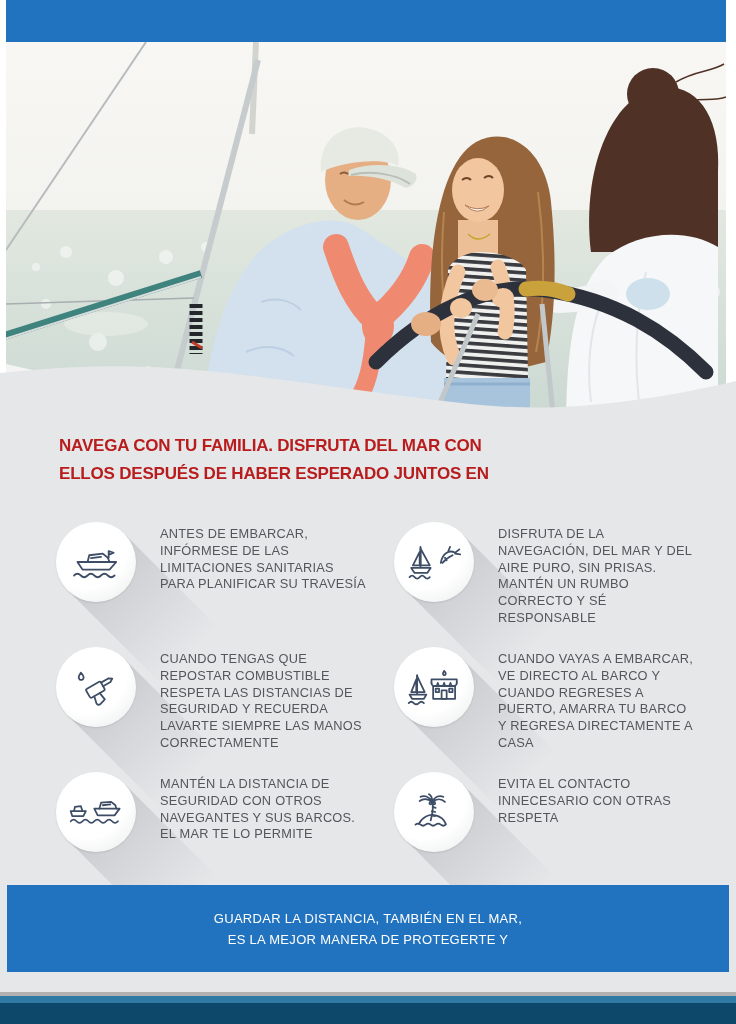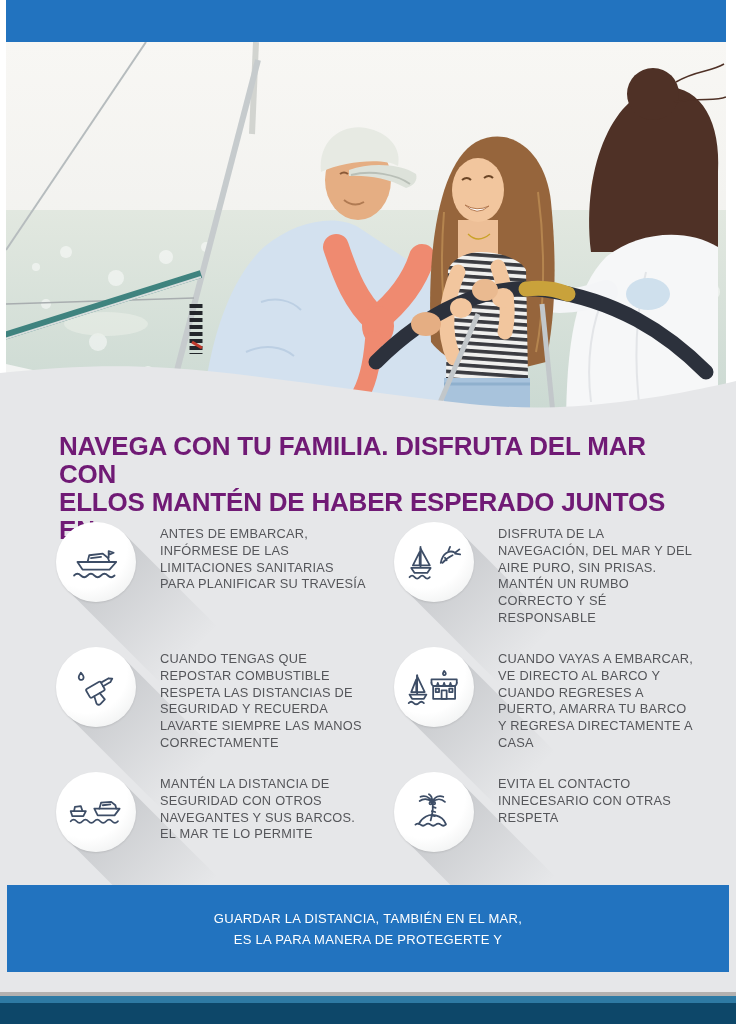--- a/index.html
+++ b/index.html
@@ -10,22 +10,22 @@
   .topbar{position:absolute;left:6px;top:0;width:720px;height:42px;background:#2273bf;}
 
   
   .photo{position:absolute;left:6px;top:42px;width:720px;height:388px;overflow:hidden;background:#f4f4f1;}
   .photo svg{display:block;}
 
   
   .wave{position:absolute;left:0;top:352px;width:736px;height:78px;z-index:3;}
   .content{position:absolute;left:0;top:430px;width:736px;height:562px;background:#e6e7e9;z-index:4;}
 
-  .heading{margin:0;padding:2px 40px 0 59px;font-size:26px;line-height:28px;font-weight:700;
-           color:#701a75;letter-spacing:-0.2px;}
+  .heading{margin:0;padding:2px 40px 0 59px;font-size:17px;line-height:28px;font-weight:700;
+           color:#b91c1c;letter-spacing:-0.2px;}
   .heading span{display:block;}
 
   .grid{position:absolute;left:0;top:92px;width:736px;display:grid;
         grid-template-columns:312px 300px;column-gap:26px;padding:0 0 0 56px;box-sizing:border-box;}
   .item{display:flex;gap:24px;align-items:flex-start;min-height:125px;position:relative;}
   .circle-wrap{position:relative;width:80px;height:80px;flex:0 0 80px;}
   .long-shadow{position:absolute;left:40px;top:0;width:132px;height:80px;
                background:linear-gradient(to right, rgba(80,86,94,0.20), rgba(80,86,94,0));
                transform-origin:0 40px;transform:rotate(45deg);z-index:0;}
   .circle{position:absolute;inset:0;border-radius:50%;z-index:1;
@@ -149,21 +149,21 @@
   </div>
 
   <svg class="wave" viewBox="0 0 736 78" preserveAspectRatio="none">
     <path d="M0,21 C60,15 110,12 170,16 C260,22 360,40 470,52 C520,57 560,57 620,50 C670,44 710,35 736,29 L736,78 L0,78 Z" fill="#e6e7e9"></path>
   </svg>
 
   <div class="content">
 
     <h1 class="heading">
       <span>NAVEGA CON TU FAMILIA. DISFRUTA DEL MAR CON</span>
-      <span>ELLOS MANTÉN DE HABER ESPERADO JUNTOS EN</span>
+      <span>ELLOS DESPUÉS DE HABER ESPERADO JUNTOS EN</span>
     </h1>
 
     <div class="grid">
 
       <div class="item">
         <div class="circle-wrap">
           <div class="long-shadow"></div>
           <div class="circle">
             <svg width="54" height="40" viewBox="0 0 64 44">
               <path d="M10,22 L56,22 L48,31 L16,31 Z"></path>
@@ -264,21 +264,21 @@
             </svg>
           </div>
         </div>
         <div class="item-text">EVITA EL CONTACTO INNECESARIO CON OTRAS RESPETA</div>
       </div>
 
     </div>
 
     <div class="banner">
       <span>GUARDAR LA DISTANCIA, TAMBIÉN EN EL MAR,</span>
-      <span>ES LA PARA MANERA DE PROTEGERTE Y</span>
+      <span>ES LA MEJOR MANERA DE PROTEGERTE Y</span>
     </div>
   </div>
 
   <div class="stripe-silver"></div>
   <div class="stripe-blue"></div>
   <div class="stripe-navy"></div>
 
 </div>
 
 </body></html>

